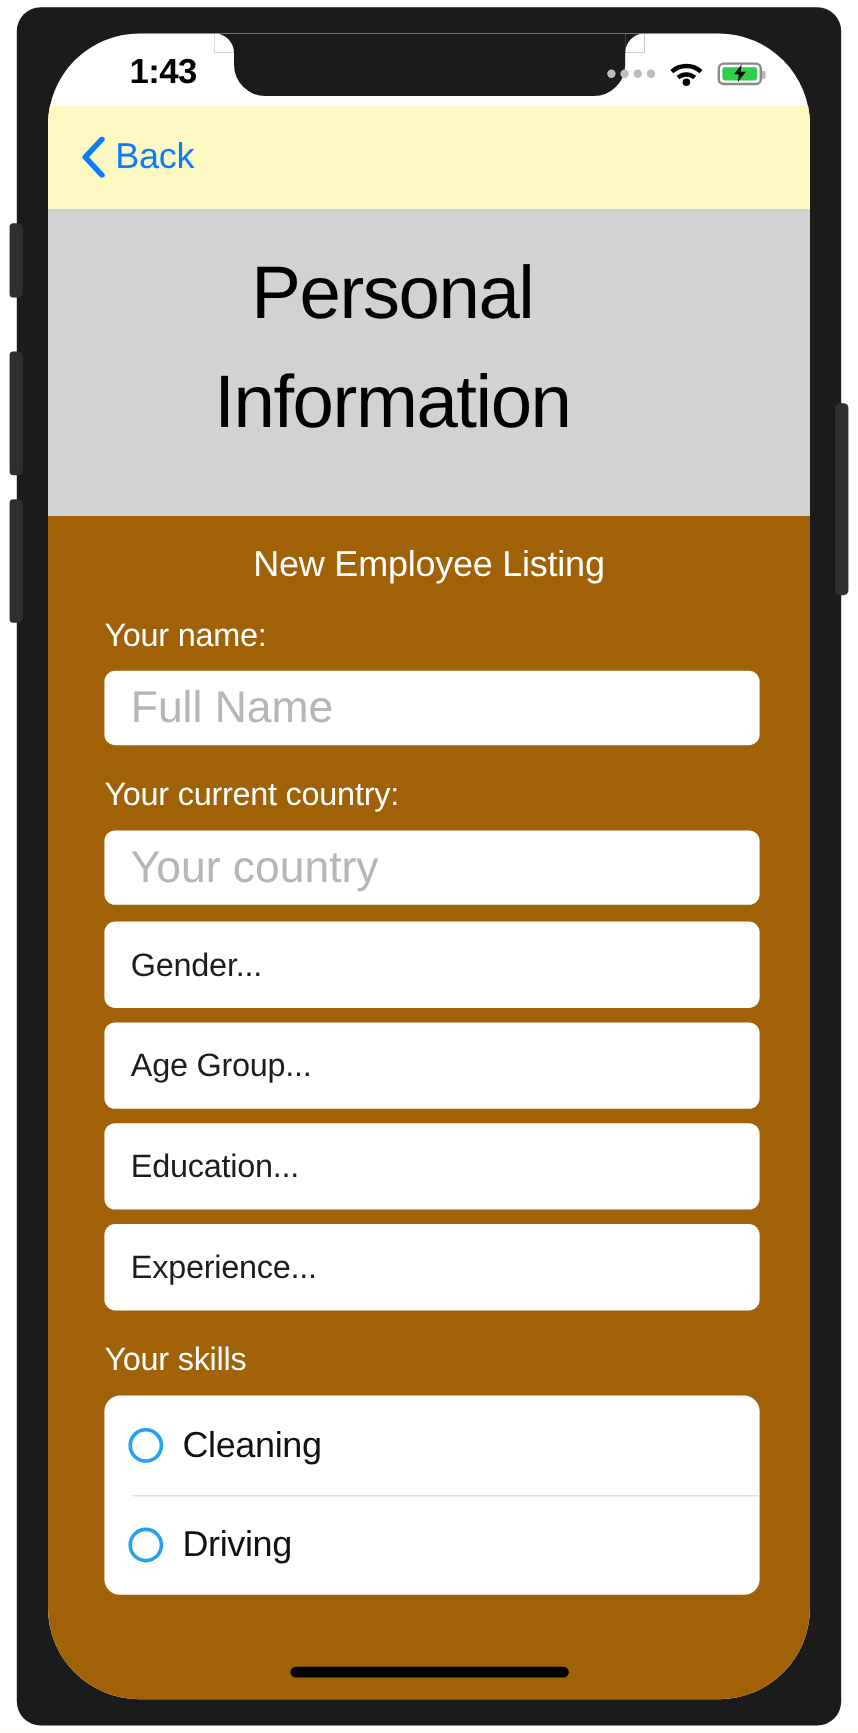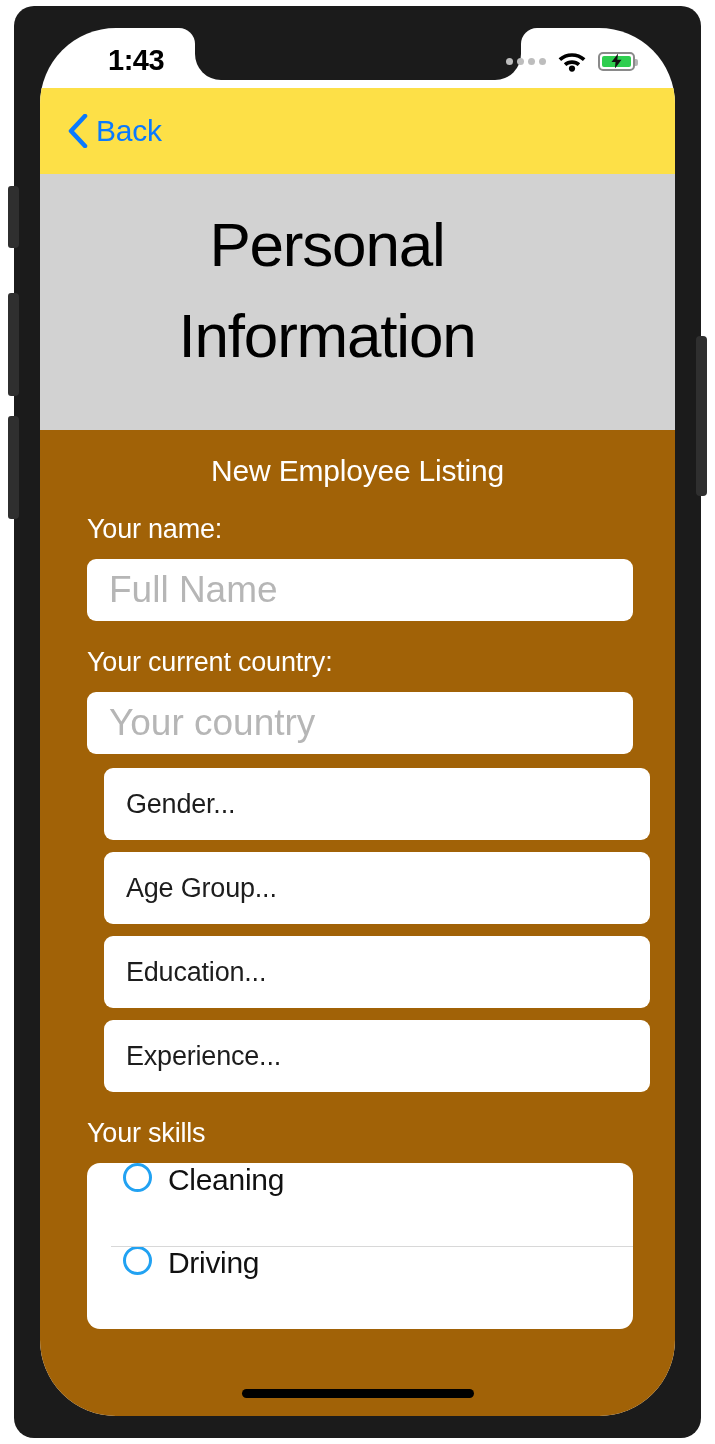--- a/index.html
+++ b/index.html
@@ -157,21 +157,21 @@
     left: 50%; top: 50%;
     transform: translate(-50%,-50%);
     width: 13px; height: 15px;
   }
 
   
   #navbar {
     position: absolute;
     top: 60px; left: 0; right: 0;
     height: 86px;
-    background: #fde047;
+    background: #fef9c3;
     z-index: 20;
     padding-left: 12px;
   }
   #back-button {
     position: absolute;
     left: 28px;
     top: 26px;
     display: flex;
     align-items: center;
     gap: 8px;
@@ -251,34 +251,34 @@
     border-radius: 9px;
     box-sizing: border-box;
     display: flex;
     align-items: center;
     padding: 0 22px;
     font-size: 27px;
     color: #1d1d1d;
     cursor: pointer;
     letter-spacing: -0.2px;
   }
-  #select-list { margin-top: 14px; padding-left: 17px; }
+  #select-list { margin-top: 14px; }
 
   #skills-card {
     margin: 14px auto 0 47px;
     width: 546px;
     background: #ffffff;
     border-radius: 13px;
     overflow: hidden;
   }
   .skill-row {
     display: flex;
-    align-items: flex-start;
+    align-items: center;
     height: 83px;
-    padding-left: 36px;
+    padding-left: 20px;
     cursor: pointer;
     position: relative;
   }
   .skill-row + .skill-row::before {
     content: "";
     position: absolute;
     left: 24px; right: 0; top: 0;
     height: 1px;
     background: #d8d8d8;
   }

